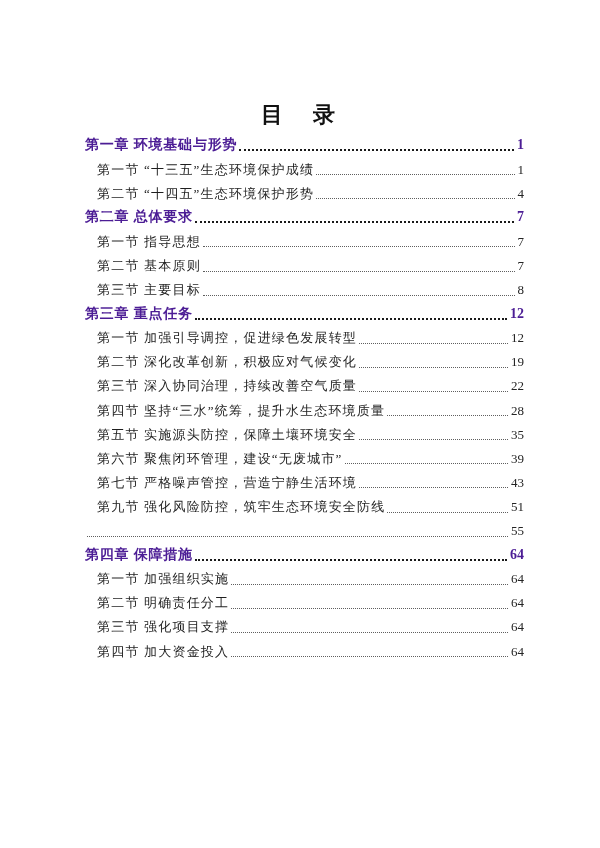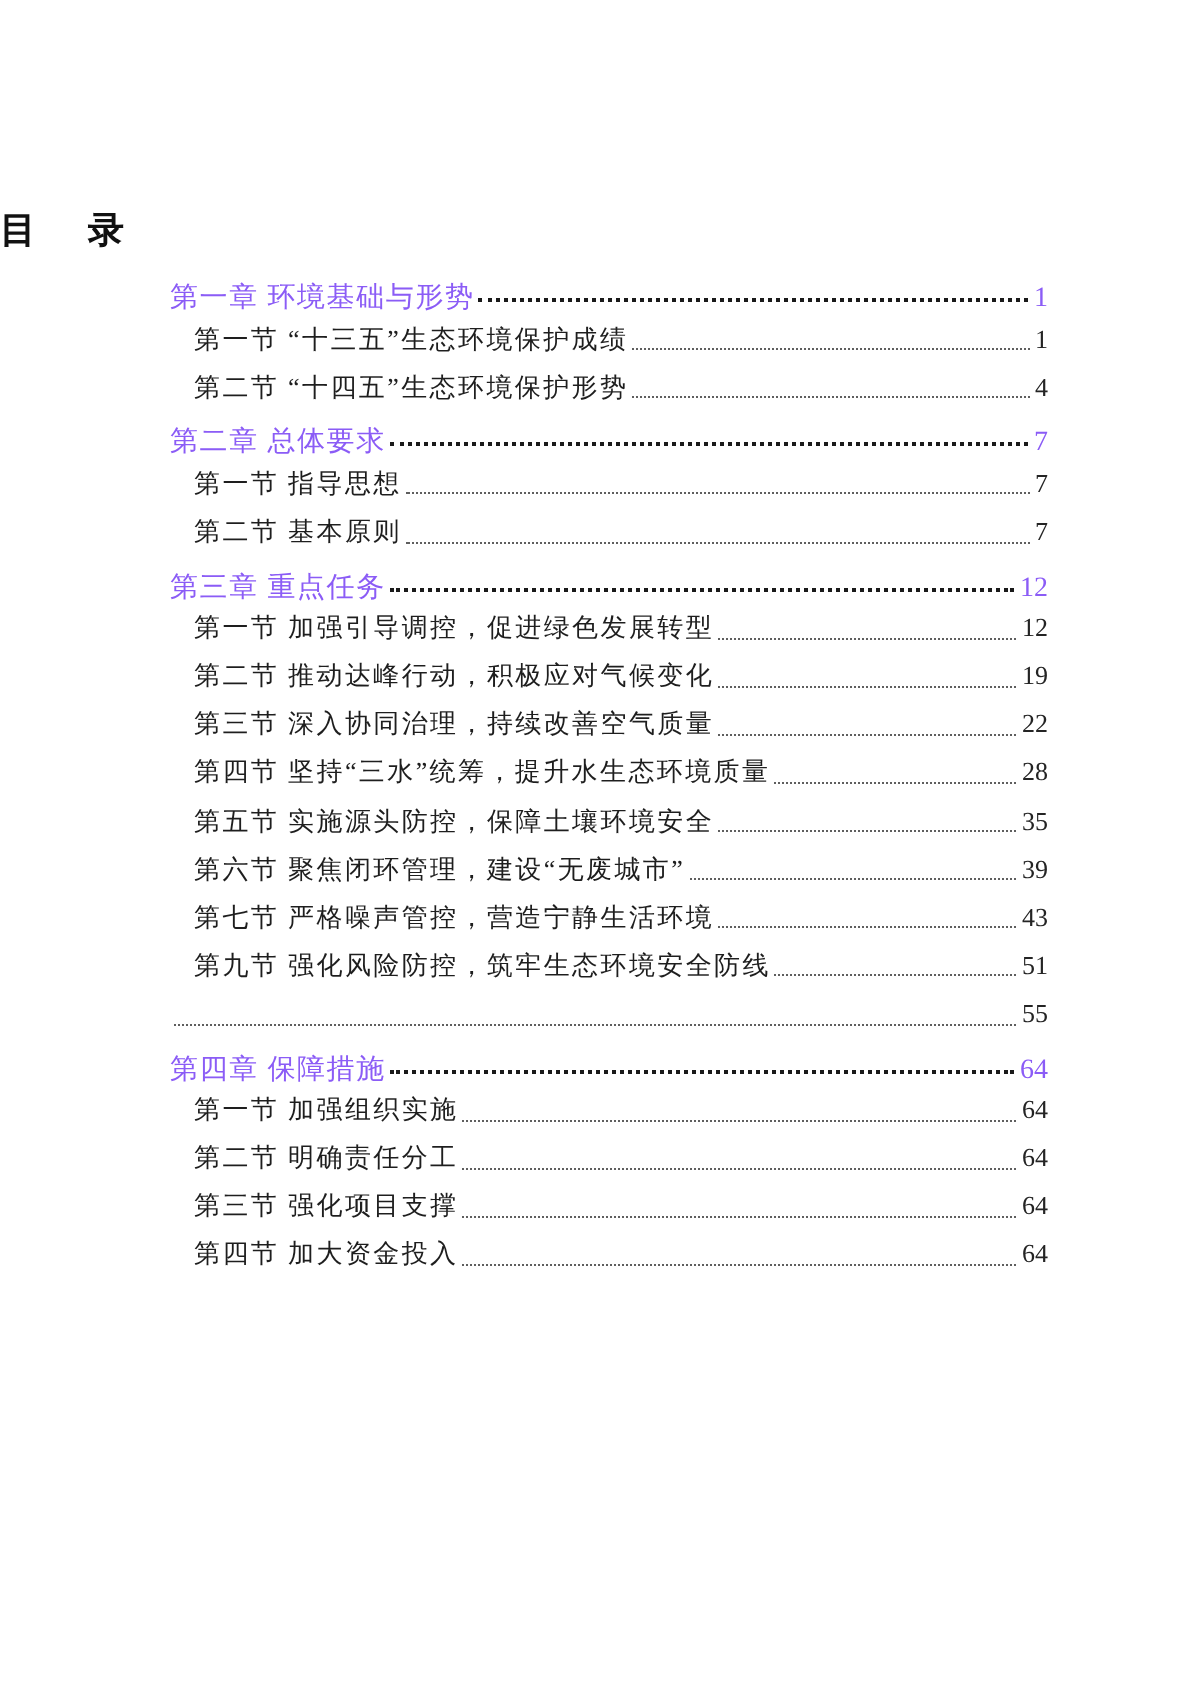--- a/index.html
+++ b/index.html
@@ -19,22 +19,22 @@
     width: 600px;
     height: 848px;
     background: #ffffff;
   }
   .doc-title {
     position: absolute;
     top: 100px;
     left: 0;
     width: 100%;
     margin: 0;
-    text-align: left;
-    font-size: 18px;
+    text-align: center;
+    font-size: 22px;
     line-height: 30px;
     font-weight: bold;
     letter-spacing: 4px;
     white-space: pre;
     color: #111111;
   }
   .toc {
     position: absolute;
     left: 85px;
     right: 76px;
@@ -54,24 +54,23 @@
     flex: 1 1 auto;
     align-self: flex-end;
     height: 0;
     margin: 0 3px 6px 2px;
   }
   .row .num {
     flex: 0 0 auto;
     line-height: 1;
   }
   .row.chapter {
-    font-weight: normal;
+    font-weight: bold;
     font-size: 14px;
-    color: #8b5cf6;
-    align-items: flex-end;
+    color: #4c1d95;
   }
   .row.chapter .label {
     letter-spacing: 0.8px;
   }
   .row.chapter .dots {
     border-bottom: 2px dotted #1a1a1a;
   }
   .row.chapter .num {
     font-size: 14px;
   }
@@ -121,32 +120,37 @@
       <div class="row section">
     <span class="label">第一节 指导思想</span>
     <span class="dots"></span>
     <span class="num">7</span>
   </div>
       <div class="row section">
     <span class="label">第二节 基本原则</span>
     <span class="dots"></span>
     <span class="num">7</span>
   </div>
+      <div class="row section">
+    <span class="label">第三节 主要目标</span>
+    <span class="dots"></span>
+    <span class="num">8</span>
+  </div>
       <div class="row chapter">
     <span class="label">第三章 重点任务</span>
     <span class="dots"></span>
     <span class="num">12</span>
   </div>
       <div class="row section">
     <span class="label">第一节 加强引导调控，促进绿色发展转型</span>
     <span class="dots"></span>
     <span class="num">12</span>
   </div>
       <div class="row section">
-    <span class="label">第二节 推动达峰行动，积极应对气候变化</span>
+    <span class="label">第二节 深化改革创新，积极应对气候变化</span>
     <span class="dots"></span>
     <span class="num">19</span>
   </div>
       <div class="row section">
     <span class="label">第三节 深入协同治理，持续改善空气质量</span>
     <span class="dots"></span>
     <span class="num">22</span>
   </div>
       <div class="row section">
     <span class="label">第四节 坚持“三水”统筹，提升水生态环境质量</span>

